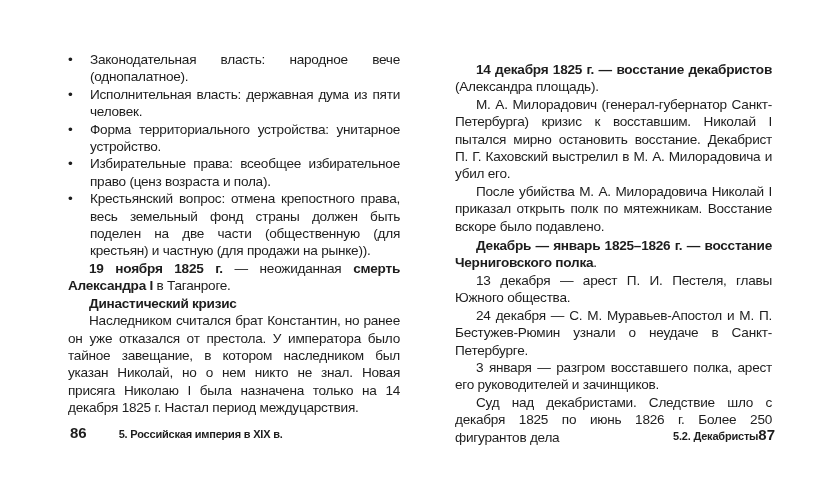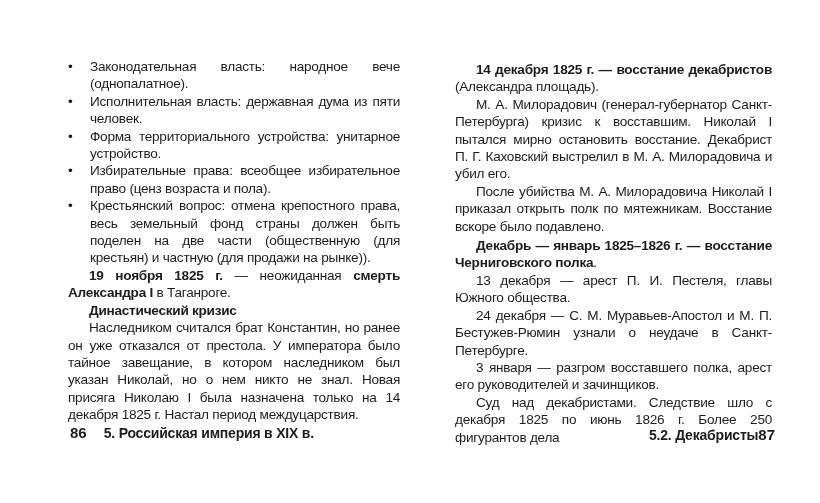--- a/index.html
+++ b/index.html
@@ -16,21 +16,21 @@
     color: #1d1d1d;
     -webkit-font-smoothing: antialiased;
   }
   .col {
     position: absolute;
     text-align: justify;
     font-size: 13.6px;
     line-height: 17.4px;
     letter-spacing: -0.25px;
   }
-  .col-left  { left: 68px;  top: 58px; width: 332px; }
+  .col-left  { left: 68px;  top: 51px; width: 332px; }
   .col-right { left: 455px; top: 61px; width: 317px; }
 
   p { margin: 0; }
   .indent { text-indent: 21px; }
   .gap-top    { }
   .gap-top-lg { margin-top: 2px; }
 
   ul.bullet-list {
     list-style: none;
     margin: 0;
@@ -46,30 +46,30 @@
     margin-left: -22px;
   }
 
   b, .bold { font-weight: bold; }
 
   .footer {
     position: absolute;
     display: flex;
     align-items: baseline;
   }
-  .footer-left  { left: 70px;  top: 424px; gap: 17px; }
+  .footer-left  { left: 70px;  top: 424px; gap: 32px; }
   .footer-right { right: 45px; top: 426px; }
   .footer .num {
     font-weight: bold;
     font-size: 15px;
     letter-spacing: 0;
   }
   .footer .sec {
     font-weight: bold;
-    font-size: 14px;
+    font-size: 11px;
     letter-spacing: -0.2px;
   }
 </style>
 </head>
 <body>
 
 <div class="col col-left">
 
   <ul class="bullet-list">
     <li>

